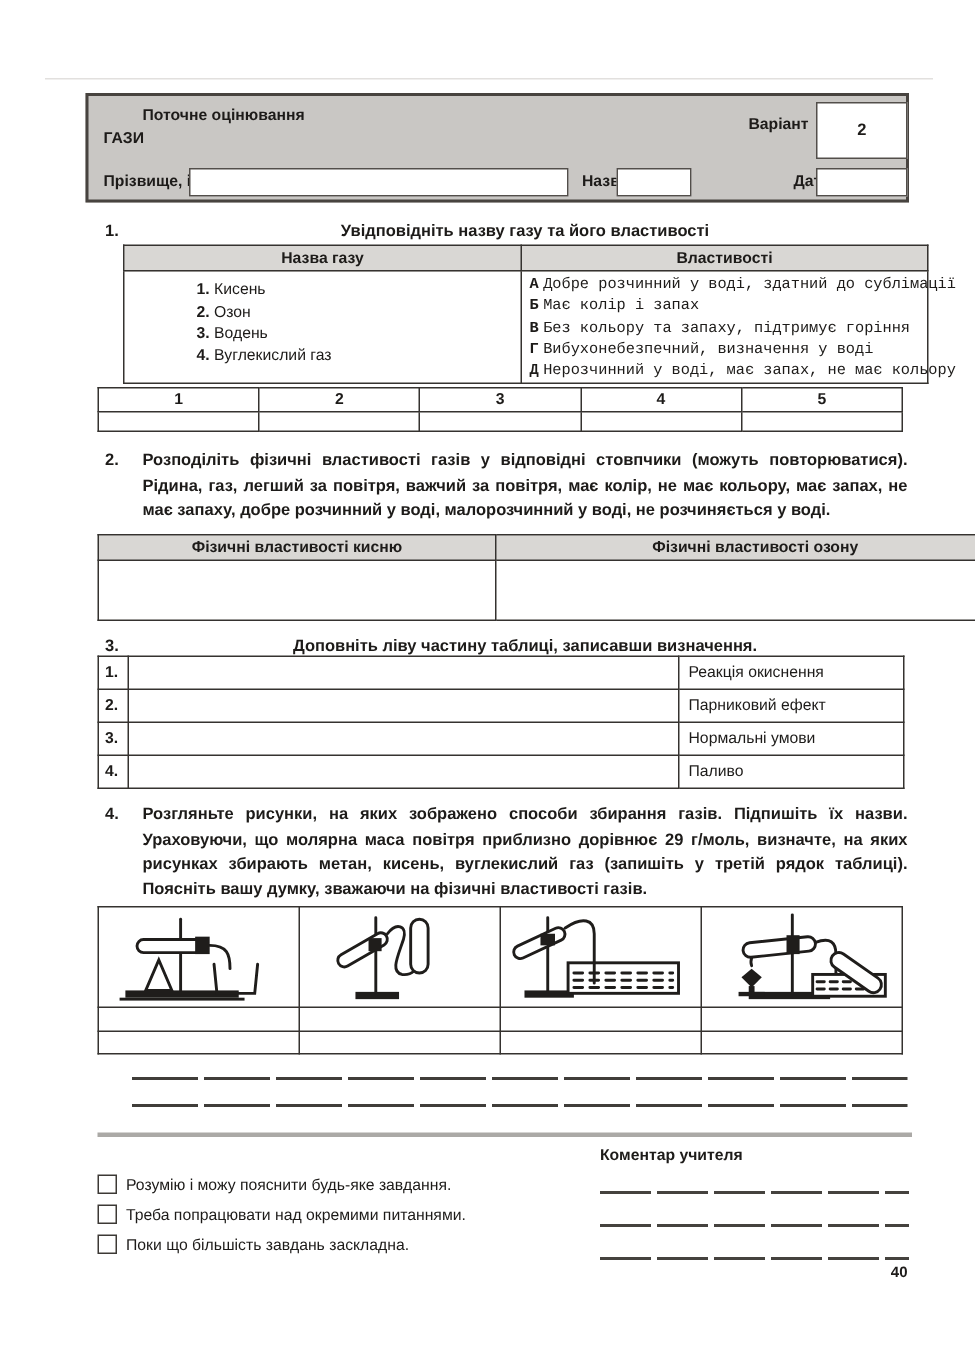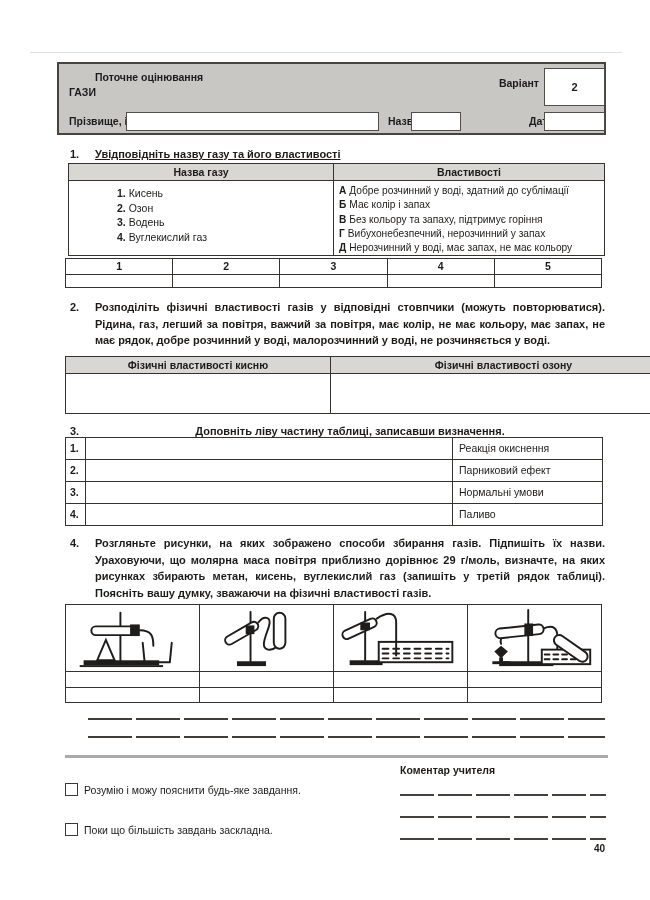--- a/index.html
+++ b/index.html
@@ -21,25 +21,25 @@
 
   
   .qrow{display:flex;font-weight:bold;font-size:11px;line-height:16.6px;}
   .qnum{flex:0 0 25px;}
   .qtext{flex:1;text-align:justify;}
 
   
   table{border-collapse:collapse;table-layout:fixed;width:100%;}
   td,th{border:1px solid #35322f;padding:0;font-size:10.5px;vertical-align:top;box-sizing:border-box;}
   .thead{background:#d9d7d4;font-weight:bold;text-align:center;height:17px;line-height:16px;}
-  .t1wrap{left:68px;top:163px;width:537px;}
+  .t1wrap{left:82px;top:163px;width:537px;}
   .gas-list{padding:5px 0 0 48px;}
   .gas-line{line-height:14.6px;}
   .prop-list{padding:3px 0 0 5px;}
-  .prop-line{line-height:14.3px;font-size:10.2px;white-space:nowrap;}
+  .prop-line{line-height:14.3px;font-size:10.2px;white-space:nowrap;font-family:Liberation Mono, monospace;}
   .prop-line b{margin-right:3px;}
 
   .agrid{left:65px;top:258px;width:537px;}
   .agrid .num{height:16px;line-height:15px;text-align:center;font-weight:bold;}
   .agrid .blank{height:13px;}
 
   .t2wrap{left:65px;top:356px;width:612px;}
   .t2wrap .blank{height:40px;}
 
   .t3wrap{left:65px;top:437px;width:537px;}
@@ -89,21 +89,21 @@
 
     <span class="lbl" style="left:329px;top:51px;">Назва</span>
     <div class="fld" style="left:352px;top:48px;width:50px;height:19px;"></div>
 
     <span class="lbl" style="left:470px;top:51px;width:36px;text-align:left;">Дата</span>
     <div class="fld" style="left:485px;top:48px;width:61px;height:19px;"></div>
   </div>
 
   <div class="abs qrow" style="left:70px;top:146px;width:535px;">
     <span class="qnum">1.</span>
-    <span class="qtext" style="text-align:left;text-decoration:underline;">Увідповідніть назву газу та його властивості</span>
+    <span class="qtext" style="text-align:center;">Увідповідніть назву газу та його властивості</span>
   </div>
 
   <div class="abs t1wrap">
     <table>
       <colgroup>
           <col style="width:265px;">
           <col>
         </colgroup>
       <tbody>
           <tr>
@@ -117,21 +117,21 @@
             <div class="gas-line"><b>2.</b> <span>Озон</span></div>
             <div class="gas-line"><b>3.</b> <span>Водень</span></div>
             <div class="gas-line"><b>4.</b> <span>Вуглекислий газ</span></div>
           </div>
         </td>
         <td>
           <div class="prop-list">
             <div class="prop-line"><b>А</b><span>Добре розчинний у воді, здатний до сублімації</span></div>
             <div class="prop-line"><b>Б</b><span>Має колір і запах</span></div>
             <div class="prop-line"><b>В</b><span>Без кольору та запаху, підтримує горіння</span></div>
-            <div class="prop-line"><b>Г</b><span>Вибухонебезпечний, нерозчинний у запах</span></div>
+            <div class="prop-line"><b>Г</b><span>Вибухонебезпечний, визначення у воді</span></div>
             <div class="prop-line"><b>Д</b><span>Нерозчинний у воді, має запах, не має кольору</span></div>
           </div>
         </td>
       </tr>
     </tbody>
       </table>
   </div>
 
   <div class="abs agrid">
     <table>
@@ -149,21 +149,21 @@
         <td class="blank"></td>
         <td class="blank"></td>
         <td class="blank"></td>
       </tr>
     </tbody>
       </table>
   </div>
 
   <div class="abs qrow" style="left:70px;top:299px;width:535px;">
     <span class="qnum">2.</span>
-    <span class="qtext">Розподіліть фізичні властивості газів у відповідні стовпчики (можуть повторюватися). Рідина, газ, легший за повітря, важчий за повітря, має колір, не має кольору, має запах, не має рядок, добре розчинний у воді, малорозчинний у воді, не розчиняється у воді.</span>
+    <span class="qtext">Розподіліть фізичні властивості газів у відповідні стовпчики (можуть повторюватися). Рідина, газ, легший за повітря, важчий за повітря, має колір, не має кольору, має запах, не має запаху, добре розчинний у воді, малорозчинний у воді, не розчиняється у воді.</span>
   </div>
 
   <div class="abs t2wrap">
     <table>
       <colgroup>
           <col style="width:265px;">
           <col>
         </colgroup>
       <tbody>
           <tr>
@@ -312,20 +312,24 @@
   <div class="abs wline" style="left:88px;top:718px;width:517px;"></div>
   <div class="abs wline" style="left:88px;top:736px;width:517px;"></div>
 
   <div class="abs divider"></div>
 
 
   <div class="abs check-item" style="left:65px;top:783px;">
     <span class="checkbox"></span>
     <span>Розумію і можу пояснити будь-яке завдання.</span>
   </div>
+  <div class="abs check-item" style="left:65px;top:803px;">
+    <span class="checkbox"></span>
+    <span>Треба попрацювати над окремими питаннями.</span>
+  </div>
   <div class="abs check-item" style="left:65px;top:823px;">
     <span class="checkbox"></span>
     <span>Поки що більшість завдань заскладна.</span>
   </div>
 
   <div class="abs tc-title">Коментар учителя</div>
   <div class="abs cline" style="left:400px;top:794px;width:206px;"></div>
   <div class="abs cline" style="left:400px;top:816px;width:206px;"></div>
   <div class="abs cline" style="left:400px;top:838px;width:206px;"></div>
 

